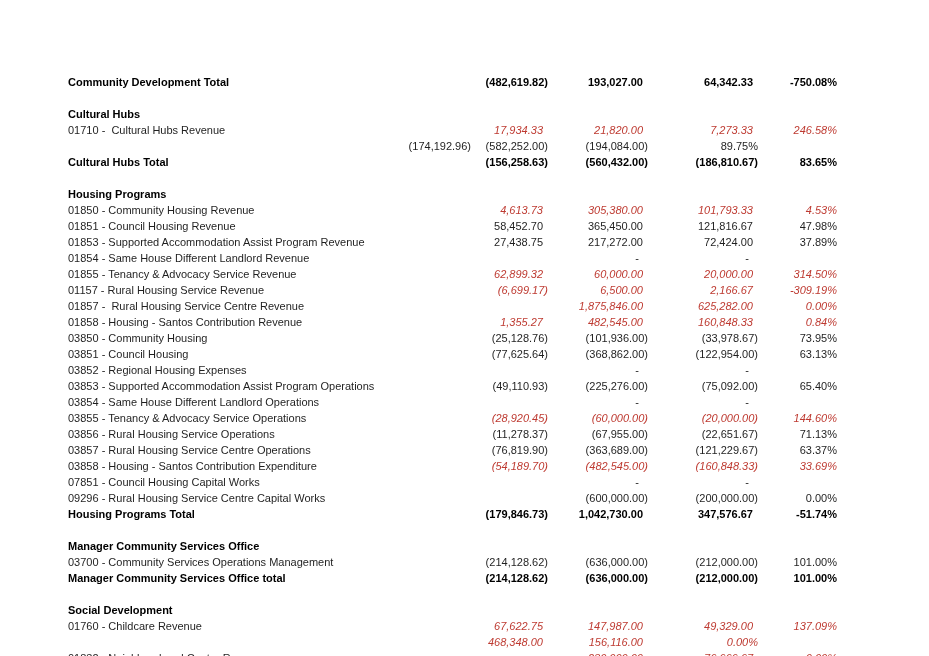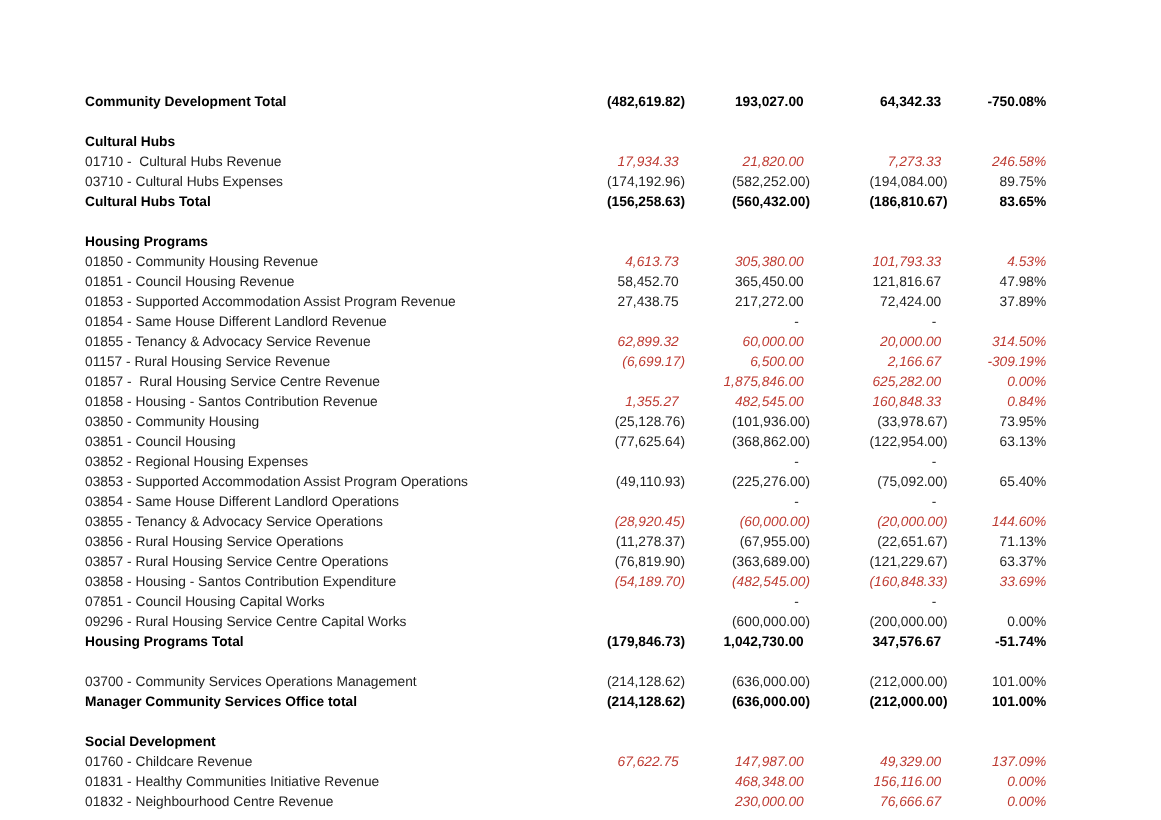--- a/index.html
+++ b/index.html
@@ -73,21 +73,20 @@
     <div class="cell pct"></div>
   </div>
       <div class="frow data red">
     <div class="cell label">01710 -  Cultural Hubs Revenue</div>
     <div class="cell val plain">17,934.33</div>
     <div class="cell val plain">21,820.00</div>
     <div class="cell val plain">7,273.33</div>
     <div class="cell pct">246.58%</div>
   </div>
       <div class="frow data">
-    <div class="cell label">03710 - Cultural Hubs Expenses</div>
     <div class="cell val paren">(174,192.96)</div>
     <div class="cell val paren">(582,252.00)</div>
     <div class="cell val paren">(194,084.00)</div>
     <div class="cell pct">89.75%</div>
   </div>
       <div class="frow total">
     <div class="cell label">Cultural Hubs Total</div>
     <div class="cell val paren">(156,258.63)</div>
     <div class="cell val paren">(560,432.00)</div>
     <div class="cell val paren">(186,810.67)</div>
@@ -235,20 +234,27 @@
     <div class="cell pct">0.00%</div>
   </div>
       <div class="frow total">
     <div class="cell label">Housing Programs Total</div>
     <div class="cell val paren">(179,846.73)</div>
     <div class="cell val plain">1,042,730.00</div>
     <div class="cell val plain">347,576.67</div>
     <div class="cell pct">-51.74%</div>
   </div>
       <div class="spacer"></div>
+      <div class="frow section">
+    <div class="cell label">Manager Community Services Office</div>
+    <div class="cell val"></div>
+    <div class="cell val"></div>
+    <div class="cell val"></div>
+    <div class="cell pct"></div>
+  </div>
       <div class="frow data">
     <div class="cell label">03700 - Community Services Operations Management</div>
     <div class="cell val paren">(214,128.62)</div>
     <div class="cell val paren">(636,000.00)</div>
     <div class="cell val paren">(212,000.00)</div>
     <div class="cell pct">101.00%</div>
   </div>
       <div class="frow total">
     <div class="cell label">Manager Community Services Office total</div>
     <div class="cell val paren">(214,128.62)</div>
@@ -265,21 +271,20 @@
     <div class="cell pct"></div>
   </div>
       <div class="frow data red">
     <div class="cell label">01760 - Childcare Revenue</div>
     <div class="cell val plain">67,622.75</div>
     <div class="cell val plain">147,987.00</div>
     <div class="cell val plain">49,329.00</div>
     <div class="cell pct">137.09%</div>
   </div>
       <div class="frow data red">
-    <div class="cell label">01831 - Healthy Communities Initiative Revenue</div>
     <div class="cell val"></div>
     <div class="cell val plain">468,348.00</div>
     <div class="cell val plain">156,116.00</div>
     <div class="cell pct">0.00%</div>
   </div>
       <div class="frow data red">
     <div class="cell label">01832 - Neighbourhood Centre Revenue</div>
     <div class="cell val"></div>
     <div class="cell val plain">230,000.00</div>
     <div class="cell val plain">76,666.67</div>

